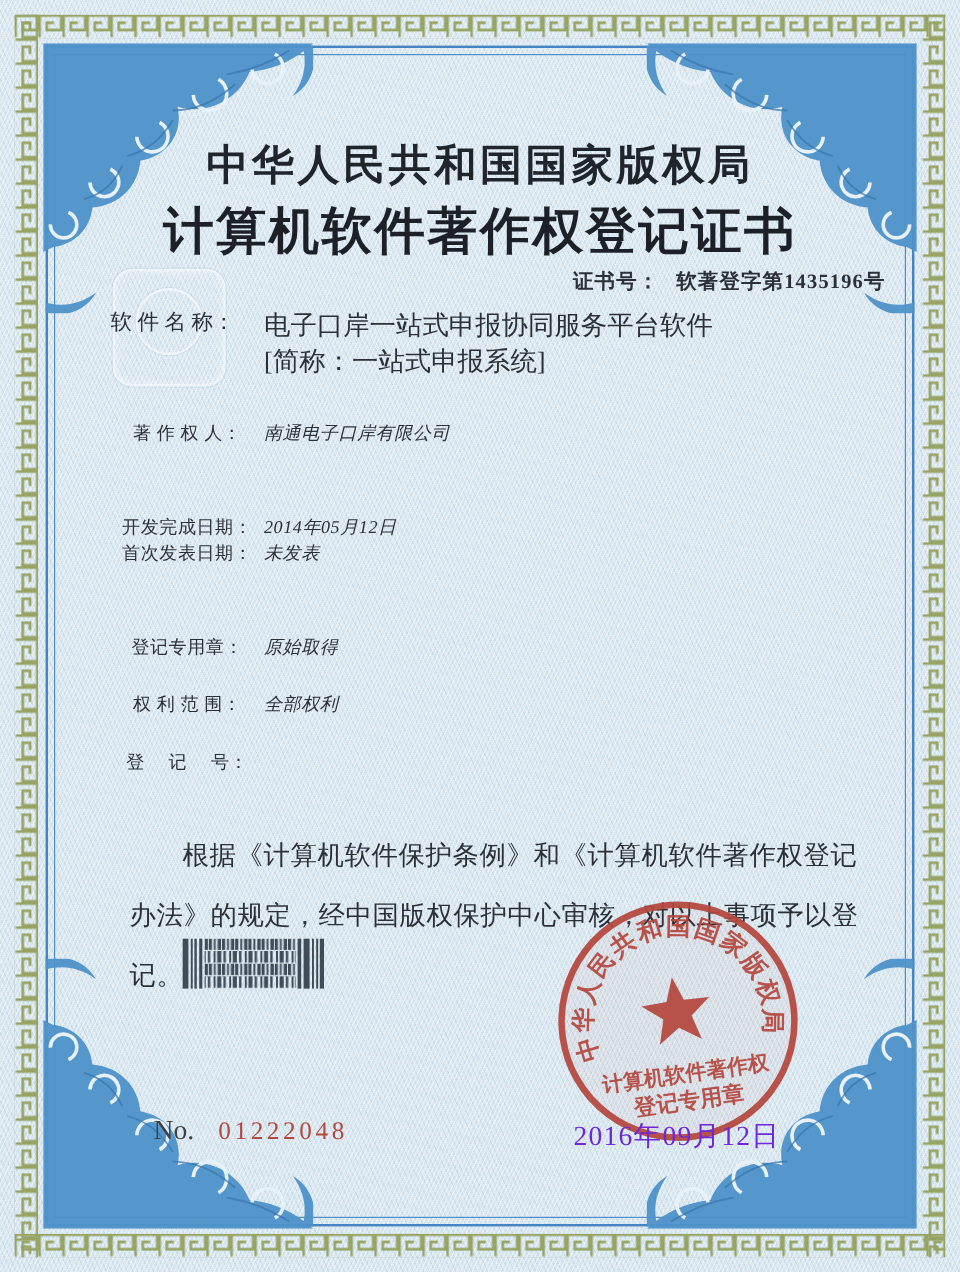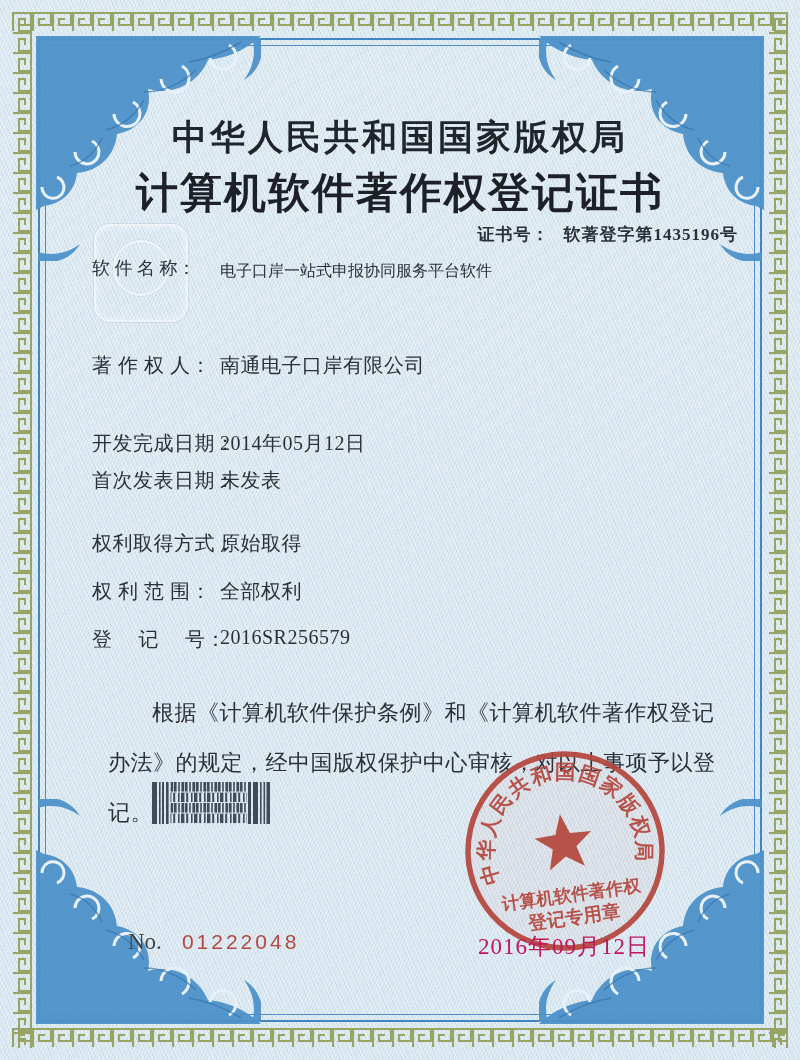--- a/index.html
+++ b/index.html
@@ -40,40 +40,40 @@
     position:absolute;top:165px;left:0;right:0;text-align:center;
     font-size:42px;font-weight:bold;letter-spacing:2px;color:#1d2127;
   }
   .cert-no{
     position:absolute;top:223px;right:62px;
     font-size:17px;font-weight:bold;color:#2b3038;letter-spacing:1px;text-align:right;
   }
   .cert-no .val{margin-left:14px;}
 
   .field-label{display:inline-block;min-width:128px;font-weight:500;}
-  .row{position:absolute;left:92px;font-size:20px;letter-spacing:.5px;}
-  .row .value{position:absolute;left:128px;white-space:nowrap;}
+  .row{position:absolute;left:92px;font-size:15px;letter-spacing:.5px;text-align:center;}
+  .row .value{position:absolute;left:128px;white-space:nowrap;font-style:italic;}
   .name-block-label{position:absolute;left:92px;top:256px;font-size:18px;}
-  .name-block-values{position:absolute;left:220px;top:256px;font-size:16px;line-height:30px;}
+  .name-block-values{position:absolute;left:220px;top:256px;font-size:22px;line-height:30px;}
 
   .statement{
     position:absolute;left:92px;right:64px;top:672px;
     font-size:22px;line-height:50px;text-indent:2em;letter-spacing:.5px;margin:16px;
   }
 
   .barcode{position:absolute;left:152px;top:782px;}
 
   .seal{position:absolute;left:462px;top:748px;width:206px;height:206px;transform:rotate(-8deg);opacity:.93;}
   .seal-date{
-    position:absolute;left:478px;top:931px;font-size:23px;letter-spacing:1px;color:#be185d;
+    position:absolute;left:478px;top:931px;font-size:23px;letter-spacing:1px;color:#6d28d9;
   }
   .serial{position:absolute;left:128px;top:929px;}
   .serial .no-label{font-size:23px;color:#404040;}
   .serial .no-number{
-    font-family:Liberation Sans, sans-serif;
+    font-family:Liberation Serif, serif;
     font-size:21px;color:#b2493f;letter-spacing:3px;margin-left:16px;
   }
 
   .emboss{
     position:absolute;left:94px;top:224px;width:90px;height:94px;
     border-radius:16px;border:2px solid rgba(255,255,255,.65);
     box-shadow:0 0 0 1px rgba(140,175,205,.28), inset 0 0 6px rgba(255,255,255,.6);
     opacity:.8;
   }
   .emboss .emboss-circle{
@@ -159,46 +159,46 @@
   <span>证书号：</span><span class="val">软著登字第1435196号</span>
 </div>
 
 <div class="emboss">
   <div class="emboss-circle"></div>
 </div>
 
 <div class="name-block-label">软 件 名 称：</div>
 <div class="name-block-values">
   <div>电子口岸一站式申报协同服务平台软件</div>
+  <div>[简称：一站式申报系统]</div>
 </div>
 
 <div class="row" style="top:352px">
   <span class="field-label">著 作 权 人：</span>
   <span class="value">南通电子口岸有限公司</span>
 </div>
 
 <div class="row" style="top:430px">
   <span class="field-label">开发完成日期：</span>
   <span class="value">2014年05月12日</span>
 </div>
-<div class="row" style="top:467px">
+<div class="row" style="top:452px">
   <span class="field-label">首次发表日期：</span>
   <span class="value">未发表</span>
 </div>
 <div class="row" style="top:530px">
-  <span class="field-label">权利取得方式：</span>
+  <span class="field-label">登记专用章：</span>
   <span class="value">原始取得</span>
 </div>
 <div class="row" style="top:578px">
   <span class="field-label">权 利 范 围：</span>
   <span class="value">全部权利</span>
 </div>
 <div class="row" style="top:626px">
   <span class="field-label">登　 记　 号：</span>
-  <span class="value">2016SR256579</span>
 </div>
 
 <p class="statement">根据《计算机软件保护条例》和《计算机软件著作权登记办法》的规定，经中国版权保护中心审核，对以上事项予以登记。</p>
 
 <svg class="barcode" width="118" height="42" viewBox="0 0 118 42">
   <g fill="#404c58">
     <rect x="0" y="0" width="5" height="42"></rect>
       <rect x="7" y="0" width="1.6" height="42"></rect>
     <rect x="10" y="0" width="2" height="42"></rect>
       <rect x="14" y="0" width="2.6" height="42"></rect>

